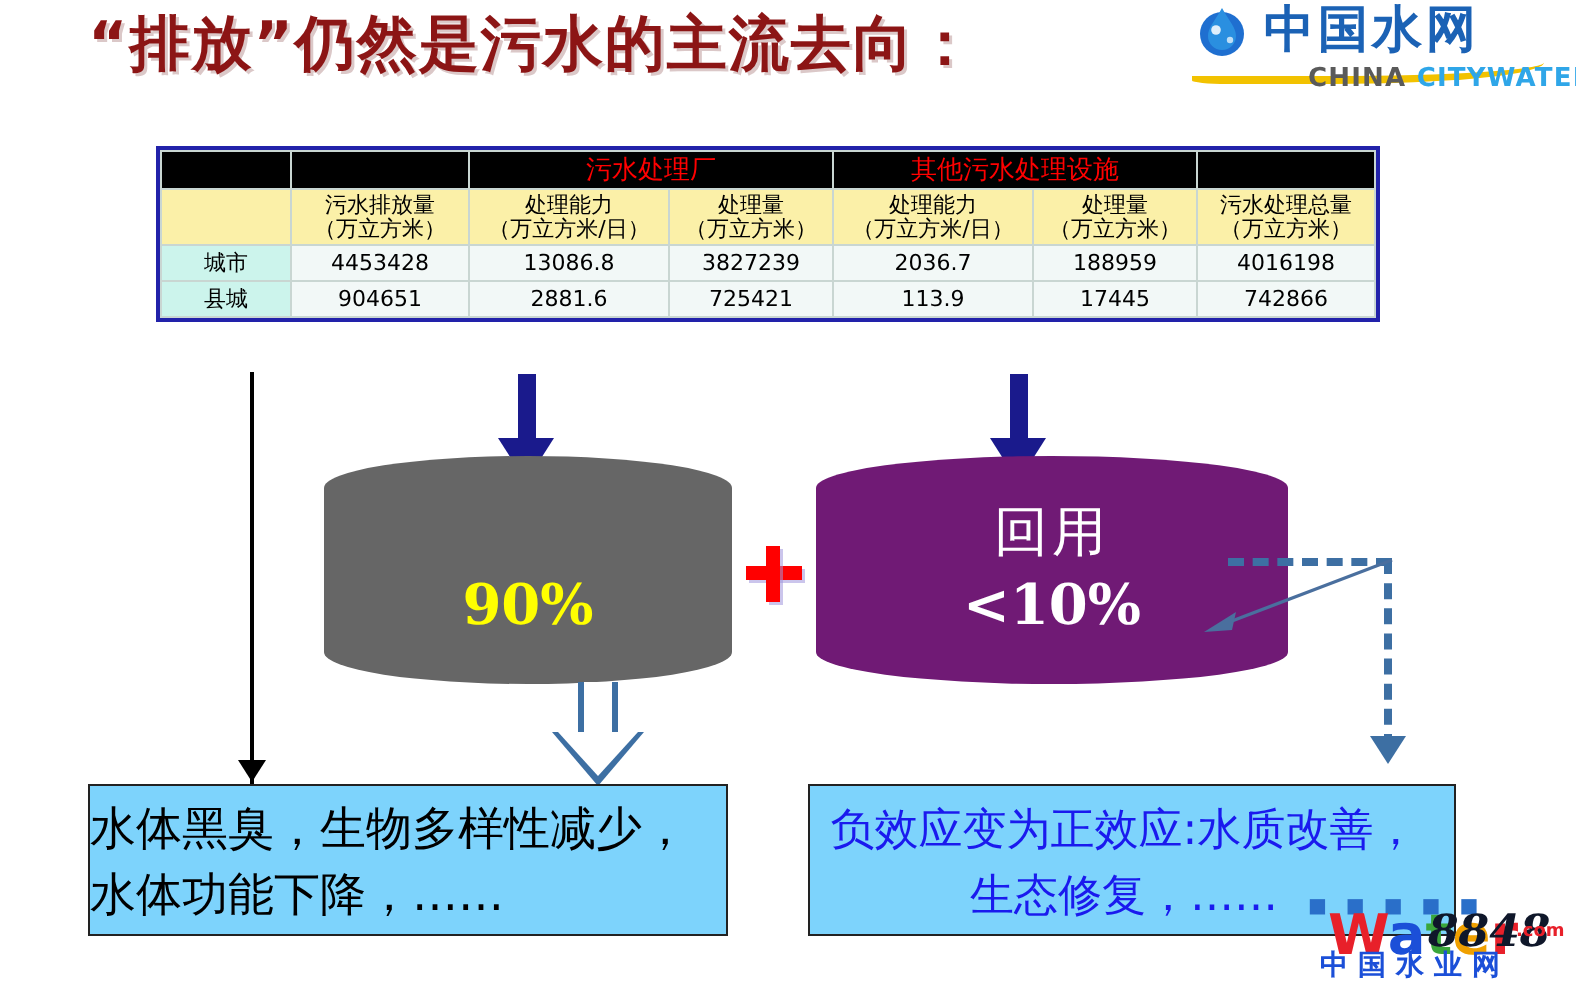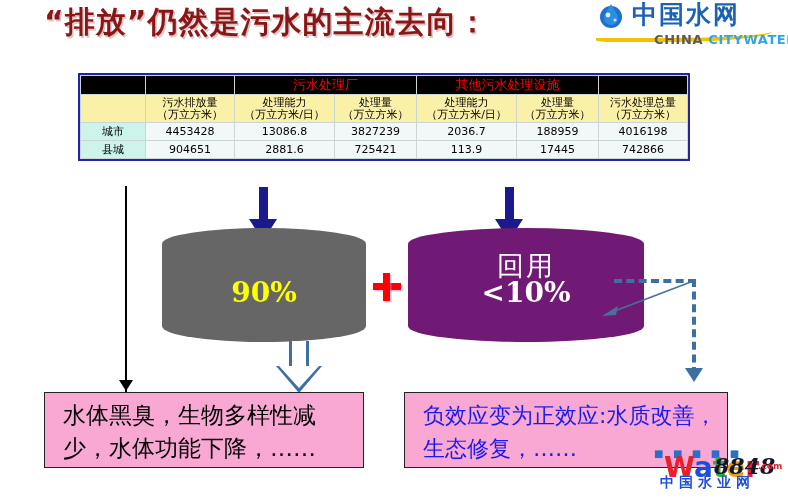--- a/index.html
+++ b/index.html
@@ -138,21 +138,21 @@
     position: absolute;
     width: 100%;
     top: 20px;
     font-size: 27px;
     font-weight: normal;
     letter-spacing: 2px;
   }
   .cyl .line2 {
     position: absolute;
     width: 100%;
-    top: 48px;
+    top: 58px;
     font-size: 28px;
     font-weight: bold;
     font-family: "DejaVu Serif", "Liberation Serif", serif;
   }
   #cyl-discharge .line1, #cyl-discharge .line2 { color: #ffff00; }
   #cyl-reuse .line1, #cyl-reuse .line2 { color: #ffffff; }
 
   
   #plus-sign {
     position: absolute;
@@ -167,40 +167,40 @@
     box-shadow: 1.5px 1.5px 0 rgba(160,150,220,0.55);
   }
   #plus-sign .bar-h { left: 1px; top: 11px; width: 28px; height: 7px; }
   #plus-sign .bar-v { left: 11px; top: 1px; width: 7px; height: 28px; }
 
   
   .textbox {
     position: absolute;
     border: 1px solid #222222;
     box-sizing: border-box;
-    background: #f9a8d4;
+    background: #7dd3fc;
     font-size: 23px;
     line-height: 33px;
-    padding: 6px 8px 2px 18px;
+    padding: 6px 8px 2px 0;
     letter-spacing: 0px;
   }
   #box-negative {
     left: 44px;
     top: 392px;
     width: 320px;
     height: 76px;
     color: #000000;
   }
   #box-positive {
     left: 404px;
     top: 392px;
     width: 324px;
     height: 76px;
     color: #1a1aee;
-    text-align: left;
+    text-align: center;
     font-size: 22px;
   }
 
   
   .conn { position: absolute; }
 
   
   #line-table-to-box {
     left: 125px;
     top: 186px;

